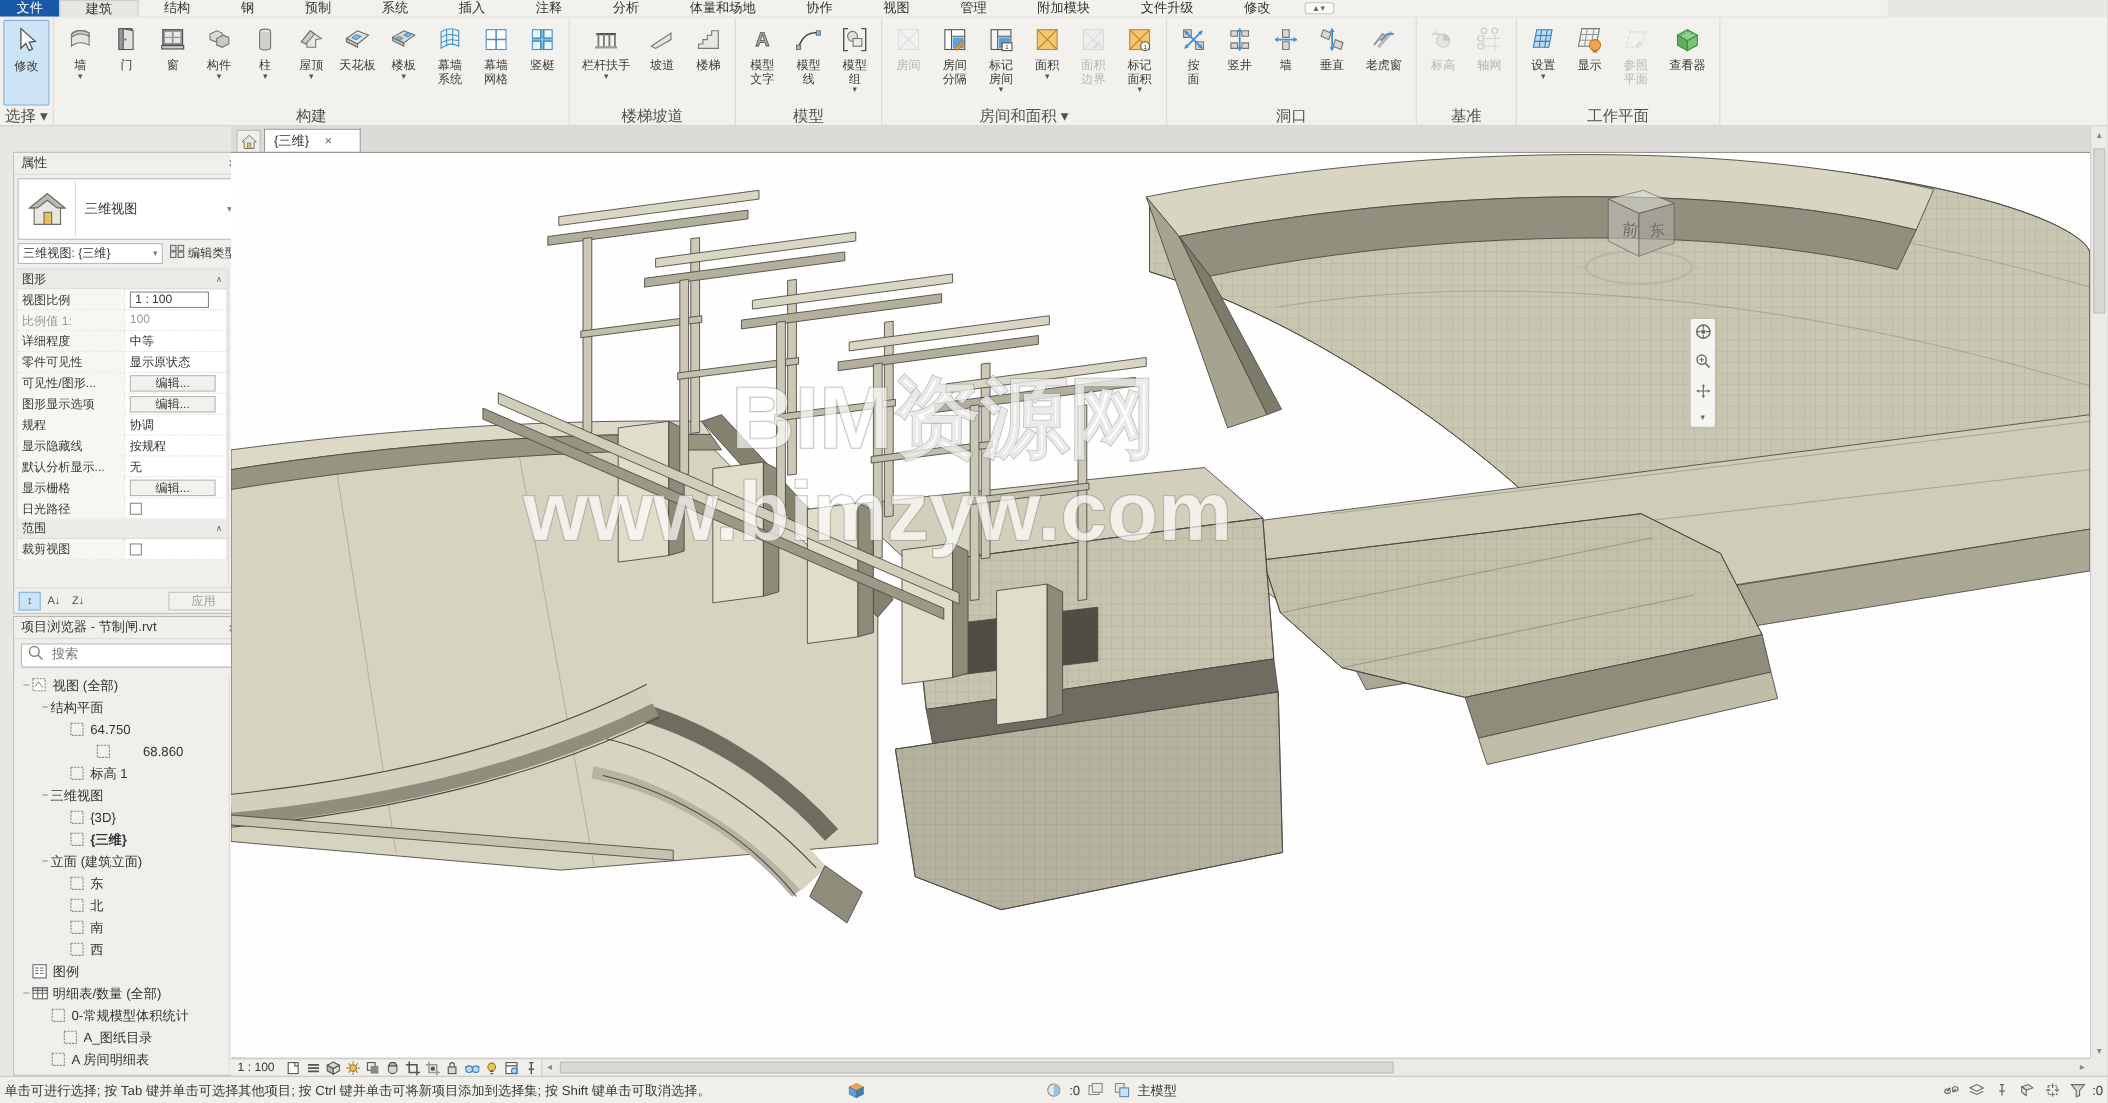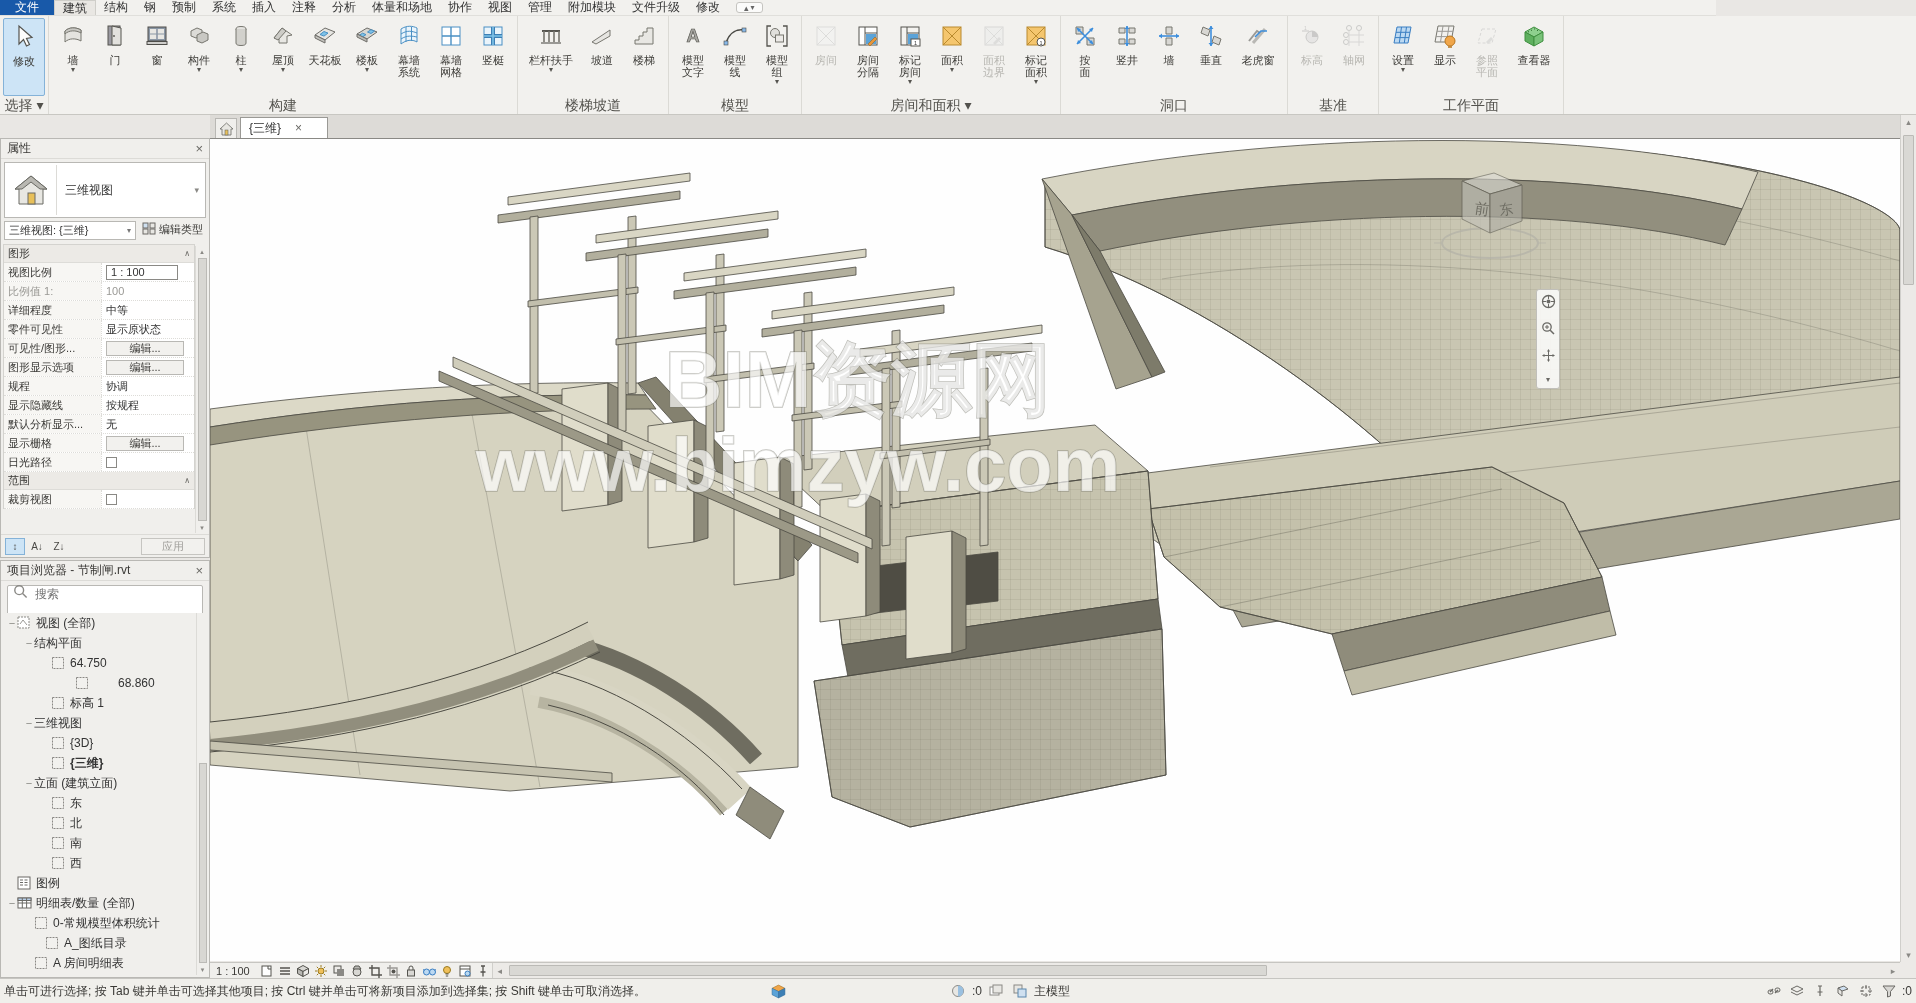--- a/index.html
+++ b/index.html
@@ -1,38 +1,38 @@
 <!DOCTYPE html>
 <html><head>
 <meta charset="utf-8">
 <style>
   html,body{margin:0;padding:0;background:#d0cfcc;}
   *{box-sizing:border-box;font-family:"Liberation Sans","DejaVu Sans",sans-serif;}
   #app{position:relative;width:1916px;height:1003px;background:#e9e7e4;overflow:hidden;font-size:12px;color:#3a3936;}
   
   #menubar{position:absolute;left:0;top:0;width:1716px;height:16px;background:#f2f1ee;display:flex;align-items:stretch;border-bottom:1px solid #e0dfdb;}
-  .mi{padding:0 8px;display:flex;align-items:center;font-size:12px;color:#333;cursor:default;}
+  .mi{padding:0 23px;display:flex;align-items:center;font-size:12px;color:#333;cursor:default;}
   .mi.file{background:#1859a9;color:#fff;padding:0 15px;}
   .mi.active{background:#e9e7e3;border:1px solid #cfcec9;border-bottom:none;}
   .mi-collapse{margin-left:8px;display:flex;align-items:center;color:#666;font-size:9px;border:1px solid #c5c4c0;border-radius:3px;padding:0 7px;margin-top:2px;margin-bottom:2px;background:#fbfbfa;}
   
   #ribbon{position:absolute;left:0;top:16px;width:1916px;height:99px;background:#f2f1ee;border-bottom:1px solid #c8c7c2;}
   #ribbon-groups{display:flex;height:98px;}
   .rgroup{display:flex;flex-direction:column;border-right:1px solid #dbdad5;padding:2px 3px 0 3px;}
   .rbtns{flex:1;display:flex;align-items:flex-start;}
   .rbtn{width:42px;min-height:78px;display:flex;flex-direction:column;align-items:center;padding-top:3px;cursor:default;}
   .rbtn .ric{width:30px;height:30px;display:flex;align-items:center;justify-content:center;}
   .rbtn .rlbl{font-size:11px;line-height:12px;text-align:center;white-space:pre-line;color:#3c3b37;margin-top:3px;}
   .rbtn .arr{font-size:8px;color:#55544f;line-height:7px;}
   .rbtn.sel{background:#cde4f6;border:1px solid #84b2d8;border-radius:2px;}
   .rbtn.dis .rlbl{color:#b7b6b1;}
   .rbtn.dis .ric{filter:grayscale(1) opacity(.45);}
   .rglabel{height:17px;font-size:14px;color:#53524d;text-align:center;display:flex;align-items:center;justify-content:center;}
   
-  #leftcol{position:absolute;left:0;top:115px;width:210px;height:863px;background:#e9e7e4;}
+  #leftcol{position:absolute;left:12px;top:115px;width:210px;height:863px;background:#e9e7e4;}
   .panel{position:absolute;left:0;width:210px;background:#f0efec;border:1px solid #b9b8b4;}
   .phead{height:20px;display:flex;align-items:center;padding:0 6px;font-size:12px;color:#3a3936;background:#f0efec;border-bottom:1px solid #dcdbd7;}
   .phead .x{margin-left:auto;color:#6a6965;font-size:13px;cursor:default;}
   #props{top:23px;height:420px;}
   #typebox{margin:3px;height:56px;background:#fff;border:1px solid #b9b8b4;display:flex;align-items:center;}
   #typebox .hico{width:52px;height:50px;border-right:1px solid #dcdbd7;display:flex;align-items:center;justify-content:center;}
   #typebox .tname{flex:1;padding-left:8px;font-size:12px;color:#333;}
   #typebox .dd{color:#8a8985;padding-right:6px;font-size:9px;}
   #selrow{display:flex;align-items:flex-start;height:23px;padding:0 3px;gap:3px;}
   #viewsel{flex:1;height:19px;border:1px solid #b9b8b4;background:#fff;display:flex;align-items:center;padding:0 4px;font-size:11px;color:#333;}
@@ -50,21 +50,21 @@
   .psec{display:flex;height:18px;align-items:center;background:#eceae6;border-bottom:1px solid #dddcd8;padding:0 4px;font-size:11px;color:#3a3936;}
   .psec .chev{margin-left:auto;font-size:8px;color:#6a6965;}
   #propscroll{position:absolute;right:1px;top:107px;width:13px;bottom:24px;background:#f0efec;border-left:1px solid #dcdbd7;display:flex;flex-direction:column;align-items:center;}
   #propscroll .sa{font-size:7px;color:#8a8985;line-height:11px;}
   #propscroll .thumb{flex:1;width:9px;background:#d8d7d3;border:1px solid #bbbab6;margin:1px 0;}
   #sortrow{position:absolute;left:0;bottom:0;width:208px;height:23px;display:flex;align-items:center;gap:2px;padding:0 4px;background:#f0efec;border-top:1px solid #dcdbd7;}
   .sbtn{width:20px;height:17px;border:1px solid transparent;display:flex;align-items:center;justify-content:center;font-size:10px;color:#4a4945;}
   .sbtn.on{background:#cde4f6;border-color:#84b2d8;}
   #applybtn{margin-left:auto;width:64px;height:17px;border:1px solid #c6c5c1;background:#f2f1ee;color:#a09f9b;font-size:11px;display:flex;align-items:center;justify-content:center;}
   #browser{top:445px;height:418px;}
-  #searchbox{margin:4px 6px;height:22px;border:1px solid #b9b8b4;border-radius:2px;background:#fff;display:flex;align-items:flex-end;padding:16px 5px;gap:5px;}
+  #searchbox{margin:4px 6px;height:22px;border:1px solid #b9b8b4;border-radius:2px;background:#fff;display:flex;align-items:flex-start;padding:0 5px;gap:5px;}
   #searchbox input{border:none;outline:none;flex:1;font-size:12px;color:#333;background:transparent;}
   #tree{position:absolute;left:0;top:52px;right:13px;bottom:2px;overflow:hidden;background:#f0efec;}
   .trow{display:flex;align-items:center;height:20px;font-size:12px;color:#333;white-space:nowrap;}
   .trow .tog{width:10px;text-align:center;color:#8a8985;font-size:11px;}
   .trow .tico{width:15px;height:14px;margin-right:4px;display:flex;align-items:center;}
   .trow.bold{font-weight:bold;}
   #treescroll{position:absolute;right:1px;top:52px;width:12px;bottom:2px;background:#f0efec;border-left:1px solid #dcdbd7;display:flex;flex-direction:column;align-items:center;justify-content:flex-end;}
   #treescroll .thumb{width:8px;height:200px;background:#d8d7d3;border:1px solid #bbbab6;margin-bottom:2px;}
   #treescroll .sa{font-size:7px;color:#8a8985;line-height:10px;}
   

